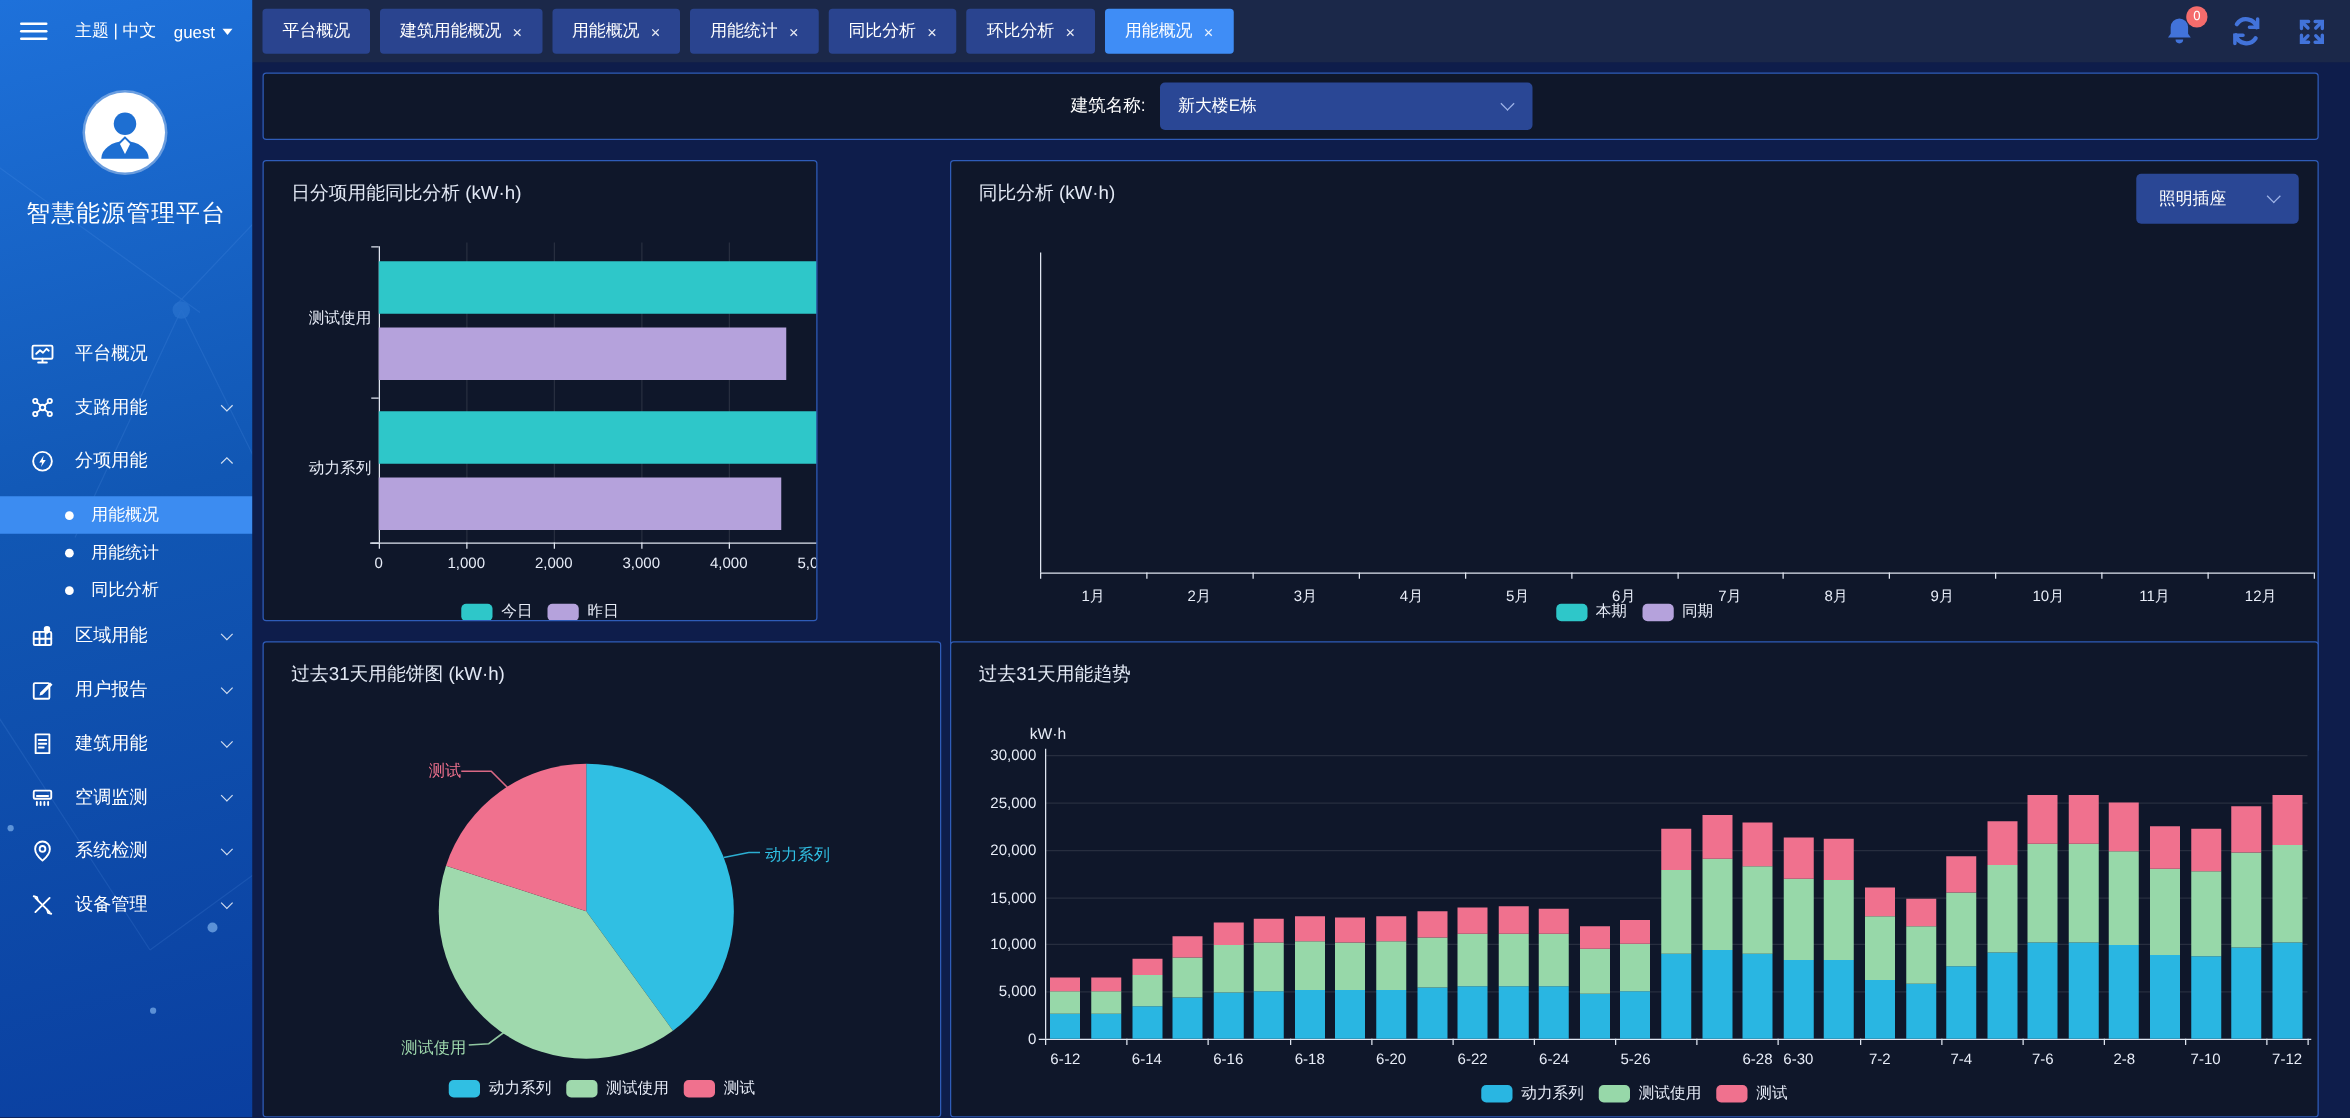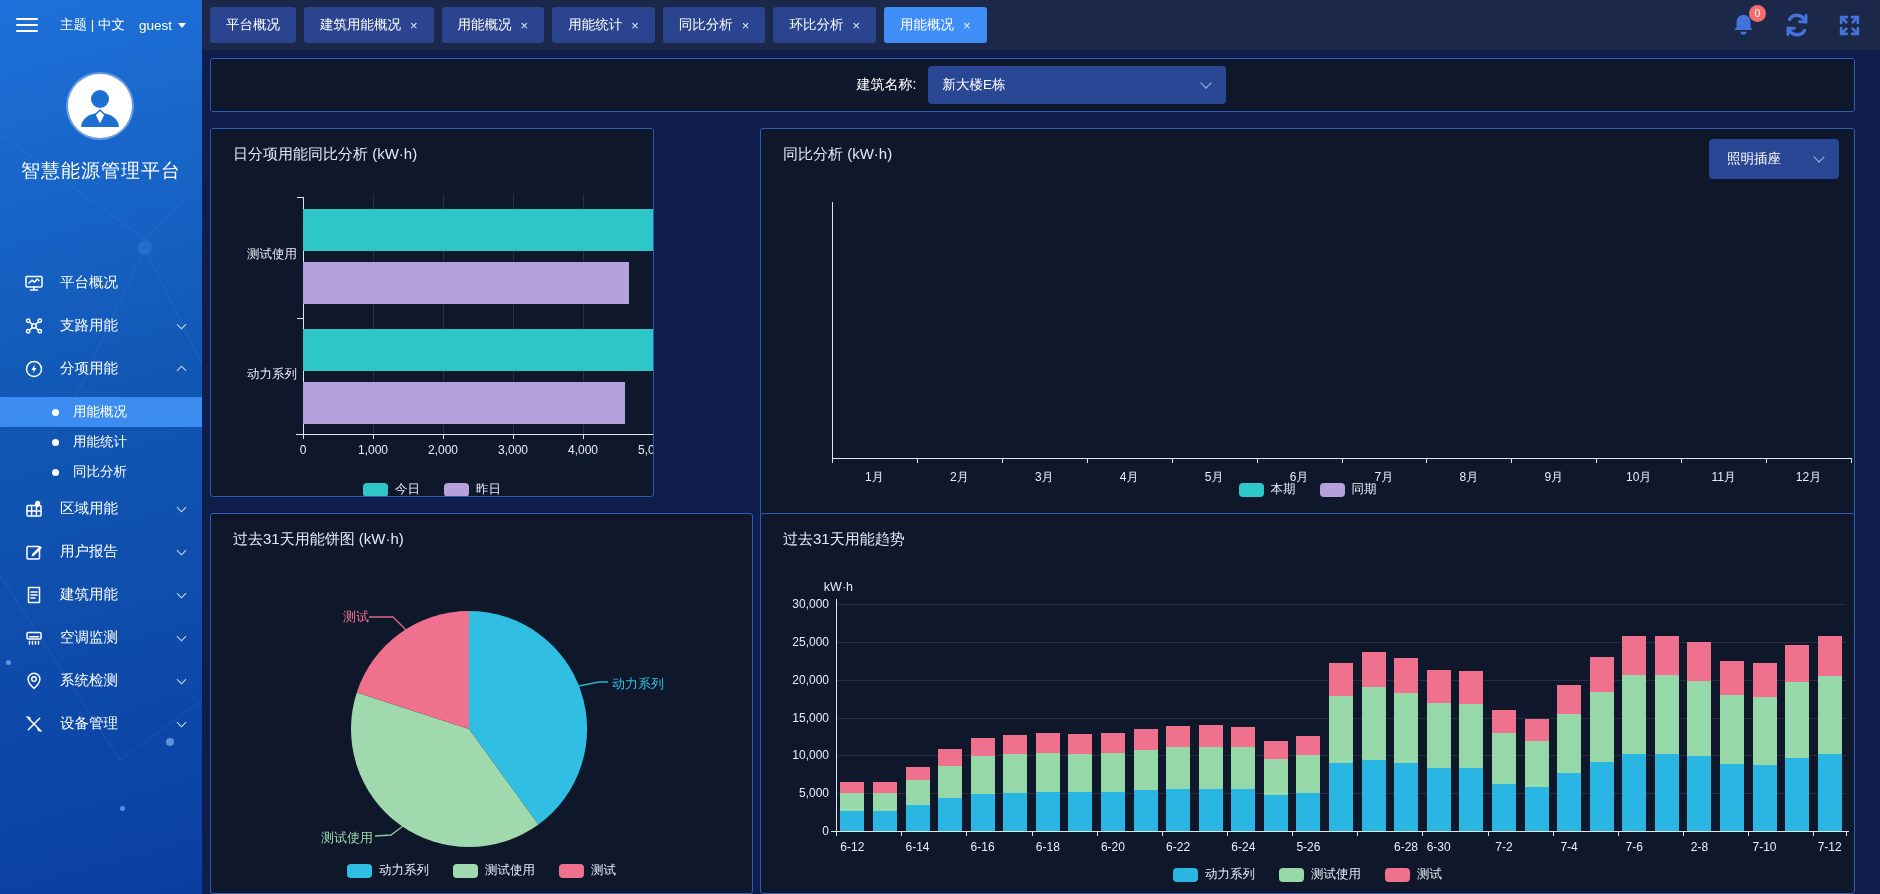--- a/index.html
+++ b/index.html
@@ -59,21 +59,21 @@
   .p-title { position:absolute; left:22px; top:16px; font-size:15px; color:#e3e9f5; }
   .mini-select { position:absolute; right:15px; top:10px; width:130px; height:40px; background:#2a4795; border-radius:4px; display:flex; align-items:center; cursor:pointer; }
   .mini-select .f-value { margin-left:18px; }
   .gridline-v { position:absolute; width:1px; background:rgba(255,255,255,.10); }
   .gridline-h { position:absolute; height:1px; background:rgba(255,255,255,.10); }
   .axis-line { position:absolute; background:#dfe5f0; }
   .tick { position:absolute; background:#dfe5f0; }
   .tick-label { position:absolute; font-size:12px; color:#e8edf8; text-align:center; }
   .cat-label { position:absolute; font-size:12.5px; color:#e8edf8; text-align:right; }
   .bar { position:absolute; }
-  .legend { position:absolute; display:flex; justify-content:center; gap:24px; left:0; right:0; }
+  .legend { position:absolute; display:flex; justify-content:center; gap:12px; left:0; right:0; }
   .legend-item { display:flex; align-items:center; gap:7px; cursor:pointer; }
   .legend-swatch { width:25px; height:14px; border-radius:4px; }
   .legend-label { font-size:12.5px; color:#e8edf8; }
   .dz-track { position:absolute; border:1px solid rgba(200,212,235,.55); background:rgba(90,110,160,.12); }
   .dz-fill { position:absolute; left:0; right:0; background:rgba(150,168,205,.45); border:1px solid rgba(210,220,240,.5); }
   .dz-handle { position:absolute; left:50%; transform:translateX(-50%); width:18px; height:7px; background:#cfd8ea; border-radius:2px; display:flex; align-items:center; justify-content:center; gap:2px; cursor:ns-resize; }
   .dz-handle i { display:block; width:1px; height:4px; background:#6a7ea8; }
   .pie-label { position:absolute; font-size:13px; white-space:nowrap; }
 </style>
 </head>

